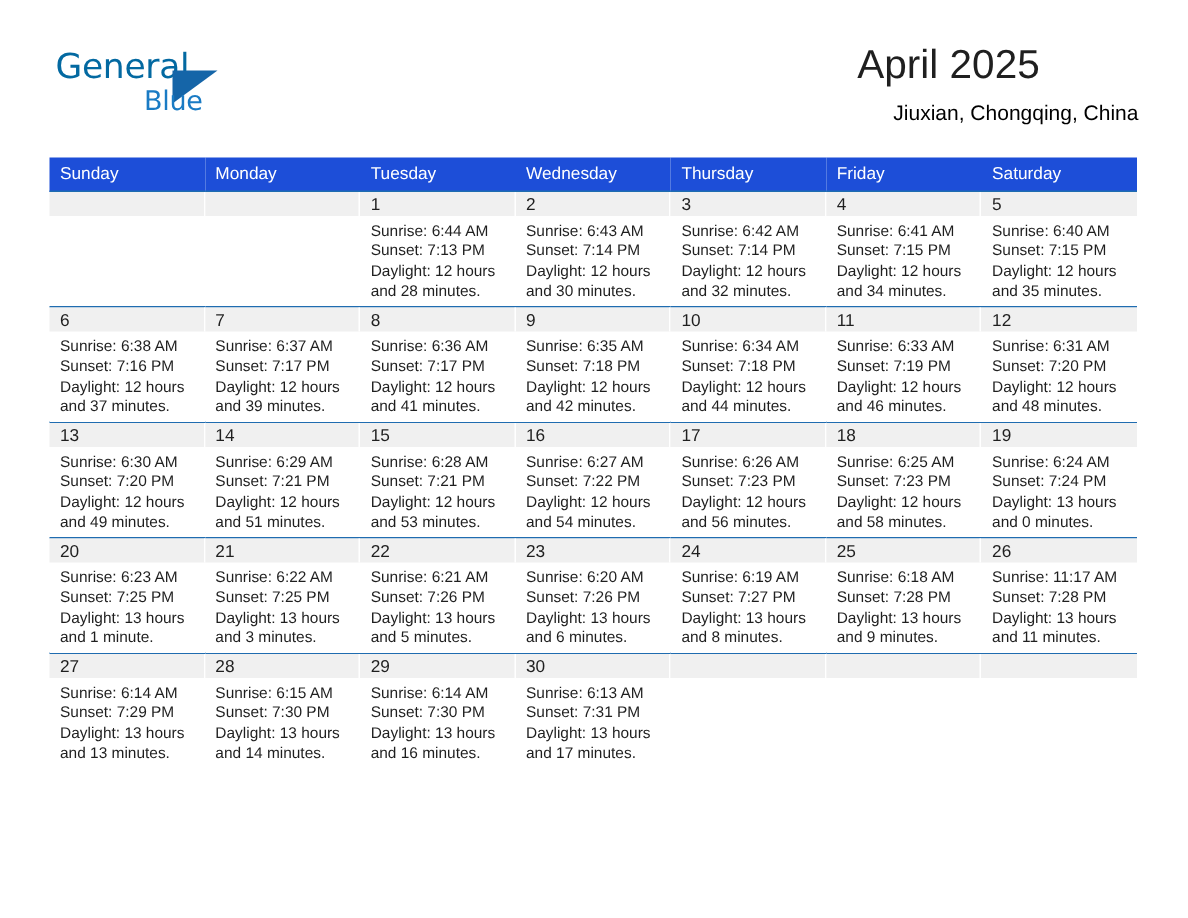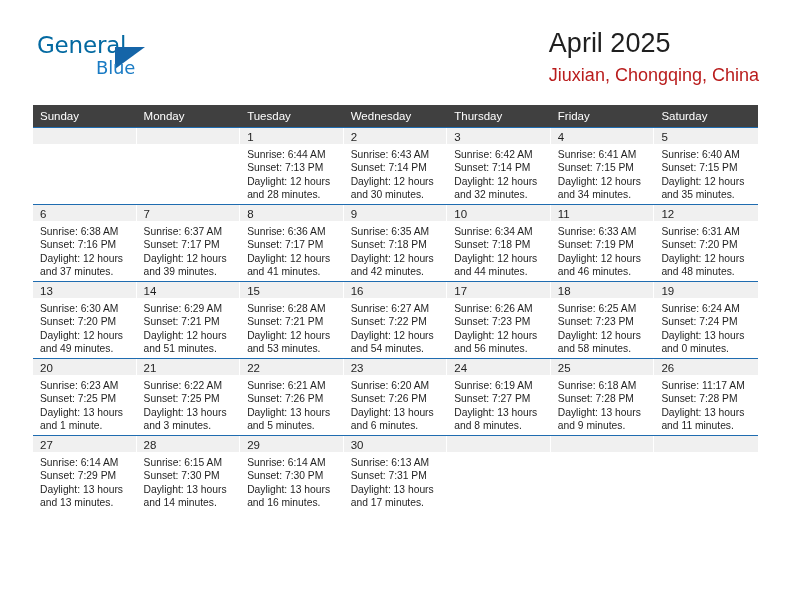--- a/index.html
+++ b/index.html
@@ -77,38 +77,39 @@
   }
   .cal-title {
     font-size: 27px;
     color: #1f1f1f;
     font-weight: 400;
     line-height: 34px;
     white-space: nowrap;
   }
   .cal-subtitle {
     margin-top: 7px;
-    font-size: 18px;
-    color: #b91c1c;
+    font-size: 14px;
+    color: #000000;
     font-weight: 400;
     line-height: 17px;
     white-space: nowrap;
+    margin-left: 24px;
   }
 
   
   .calendar {
     position: absolute;
     left: 33px;
     top: 105px;
     width: 725px;
     border-collapse: collapse;
     table-layout: fixed;
   }
   .calendar th {
-    background: #404040;
+    background: #1d4ed8;
     color: #ffffff;
     font-size: 11.5px;
     font-weight: normal;
     text-align: left;
     padding: 5px 0 5px 7px;
     height: 12px;
     border: none;
   }
   .calendar td {
     vertical-align: top;

